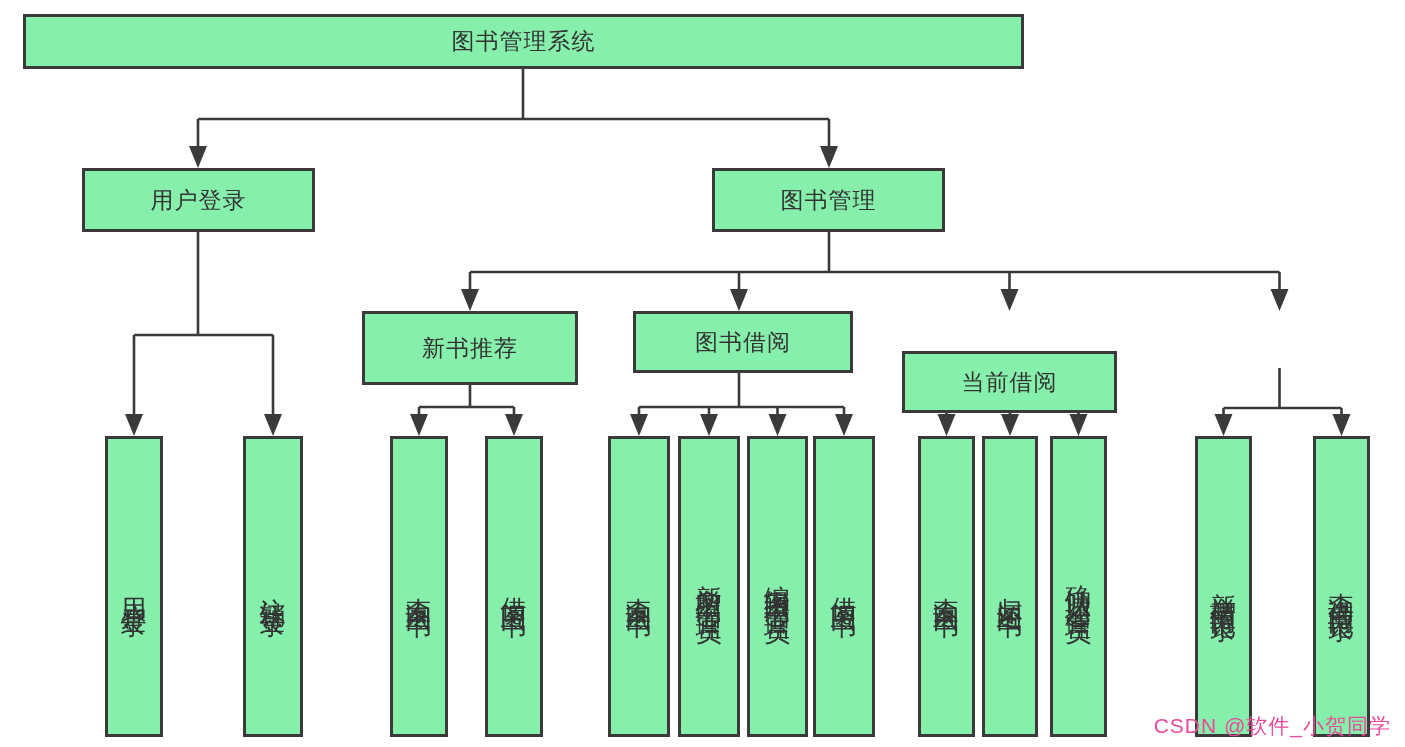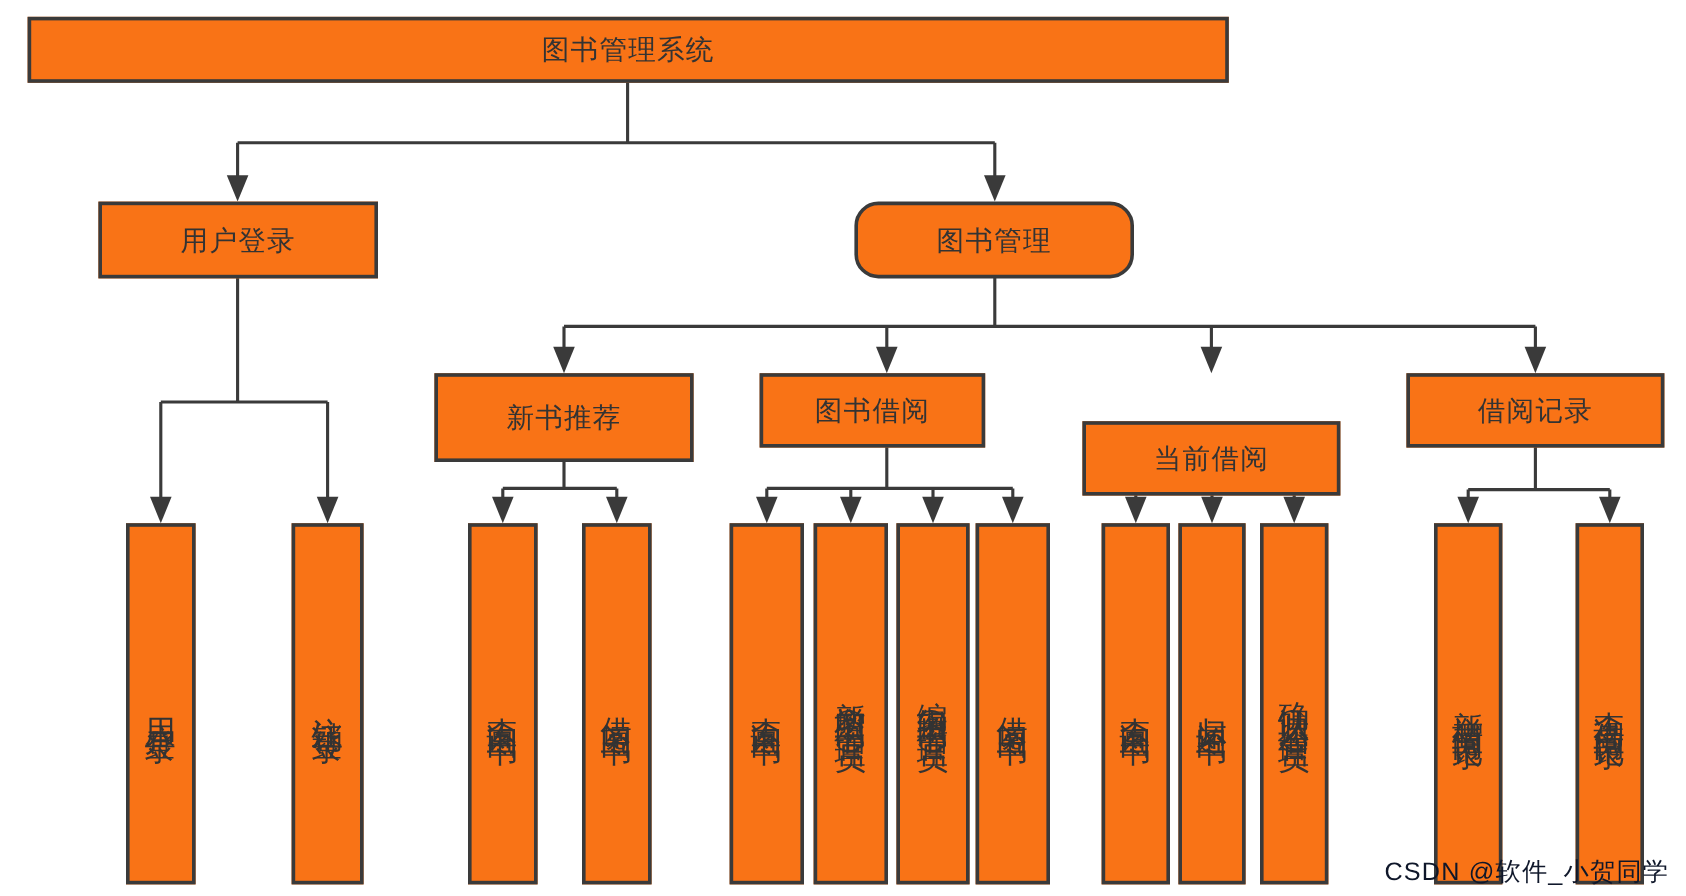--- a/index.html
+++ b/index.html
@@ -27,21 +27,21 @@
     fill: none;
   }
   .arrow {
     fill: #3a3a3a;
     stroke: none;
   }
   .node {
     position: absolute;
     box-sizing: border-box;
     border: 3px solid #3a3a3a;
-    background: #f97316;
+    background: #86efac;
     display: flex;
     align-items: center;
     justify-content: center;
     z-index: 1;
     color: #333333;
   }
   .hbox {
     font-size: 23px;
     letter-spacing: 1px;
   }
@@ -57,21 +57,21 @@
     letter-spacing: 5px;
     white-space: nowrap;
     color: #333333;
   }
   .watermark {
     position: absolute;
     right: 14px;
     bottom: 7px;
     z-index: 3;
     font-size: 21px;
-    color: #0f172a;
+    color: #ec4899;
     letter-spacing: 1px;
     pointer-events: none;
   }
 </style>
 </head>
 <body>
 
 <div class="canvas">
 
   <svg class="wires" width="1405" height="747" viewBox="0 0 1405 747">
@@ -111,35 +111,32 @@
     <polygon class="arrow" points="1332.5,414 1350.5,414 1341.5,436"></polygon>
   </svg>
 
   <div class="node hbox" style="left:23px; top:14px; width:1001px; height:55px;">
     <span>图书管理系统</span>
   </div>
 
   <div class="node hbox" style="left:82px; top:168px; width:233px; height:64px;">
     <span>用户登录</span>
   </div>
-  <div class="node hbox" style="left:712px; top:168px; width:233px; height:64px;border-radius:20px;">
+  <div class="node hbox" style="left:712px; top:168px; width:233px; height:64px;">
     <span>图书管理</span>
   </div>
 
   <div class="node hbox" style="left:362px; top:311px; width:216px; height:74px;">
     <span>新书推荐</span>
   </div>
-  <div class="node hbox" style="left:633px; top:311px; width:188px; height:62px;">
+  <div class="node hbox" style="left:633px; top:311px; width:220px; height:62px;">
     <span>图书借阅</span>
   </div>
   <div class="node hbox" style="left:902px; top:311px; width:215px; height:62px;margin-top:40px;">
     <span>当前借阅</span>
-  </div>
-  <div class="node hbox" style="left:1172px; top:311px; width:215px; height:62px;">
-    <span>借阅记录</span>
   </div>
 
   <div class="node vbox" style="left:105px; width:58px;">
     <span class="vtext">用户登录</span>
   </div>
   <div class="node vbox" style="left:243px; width:60px;">
     <span class="vtext">注销登录</span>
   </div>
 
   <div class="node vbox" style="left:390px; width:58px;">

